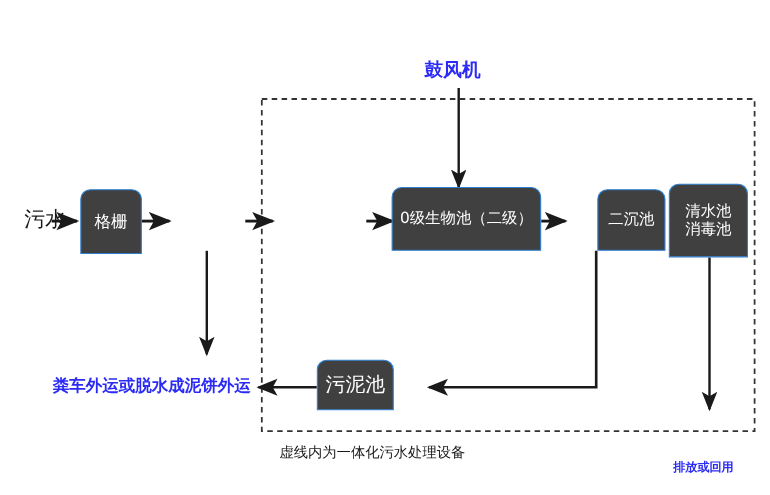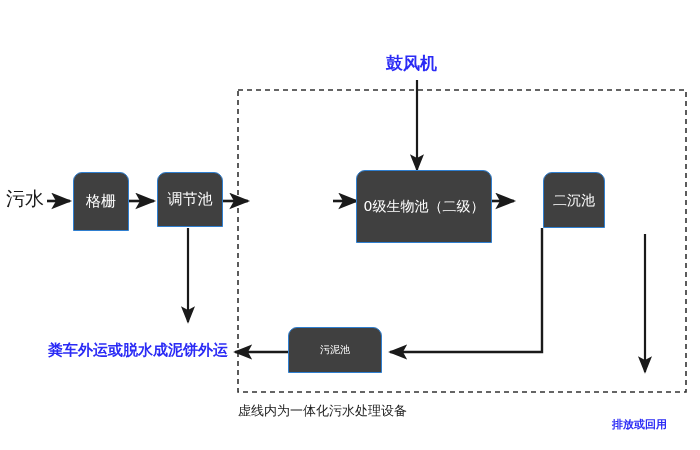--- a/index.html
+++ b/index.html
@@ -44,21 +44,21 @@
     display: block;
   }
   .node .lbl2 {
     display: block;
   }
   .txt {
     position: absolute;
     white-space: nowrap;
     z-index: 4;
   }
-  .txt-black { color: #1a1a1a; }
+  .txt-black { color: #1a1a1a; margin-left: 16px; }
   .txt-blue  { color: #2b2bf5; text-align: center; }
 </style>
 </head>
 <body>
 
 <div id="canvas">
 
   <svg class="layer" viewBox="0 0 700 450" xmlns="http://www.w3.org/2000/svg">
     <defs>
       <marker id="arrowhead" markerWidth="9" markerHeight="9" refX="7.2" refY="3.2" orient="auto" markerUnits="strokeWidth">
@@ -88,35 +88,36 @@
 
     <line x1="288" y1="352" x2="235" y2="352" stroke="#1a1a1a" stroke-width="2.4" marker-end="url(#arrowhead)"></line>
 
     <line x1="645" y1="234" x2="645" y2="372" stroke="#1a1a1a" stroke-width="2.2" marker-end="url(#arrowhead)"></line>
   </svg>
 
   <div class="node" style="left:73px; top:172px; width:56px; height:59px; font-size:15px;">
     <span class="lbl">格栅</span>
   </div>
 
-  <div class="node" style="left:157px; top:172px; width:66px; height:55px; font-size:15px;">
-    <span class="lbl">调节池</span>
-  </div>
 
 
-  <div class="node" style="left:356px; top:170px; width:136px; height:73px; font-size:14px;text-align:right;">
+  <div class="node" style="left:356px; top:170px; width:136px; height:58px; font-size:14px;text-align:right;">
     <span class="lbl">0级生物池（二级）</span>
   </div>
 
   <div class="node" style="left:511px; top:172px; width:62px; height:56px; font-size:14px;margin-left:32px;">
     <span class="lbl">二沉池</span>
   </div>
 
+  <div class="node" style="left:608px; top:167px; width:72px; height:67px; font-size:14px; flex-direction:column;">
+    <span class="lbl">清水池</span>
+    <span class="lbl2">消毒池</span>
+  </div>
 
-  <div class="node" style="left:288px; top:327px; width:94px; height:46px; font-size:10px;">
+  <div class="node" style="left:288px; top:327px; width:70px; height:46px; font-size:18px;">
     <span class="lbl">污泥池</span>
   </div>
 
   <div class="txt txt-black" style="left:6px; top:186px; font-size:19px;">污水</div>
 
   <div class="txt txt-blue" style="left:386px; top:52px; font-size:17px; font-weight:bold;">鼓风机</div>
 
   <div class="txt txt-black" style="left:238px; top:402px; font-size:13px;">虚线内为一体化污水处理设备</div>
 
   <div class="txt txt-blue" style="left:48px; top:341px; font-size:15px; font-weight:bold;">粪车外运或脱水成泥饼外运</div>

